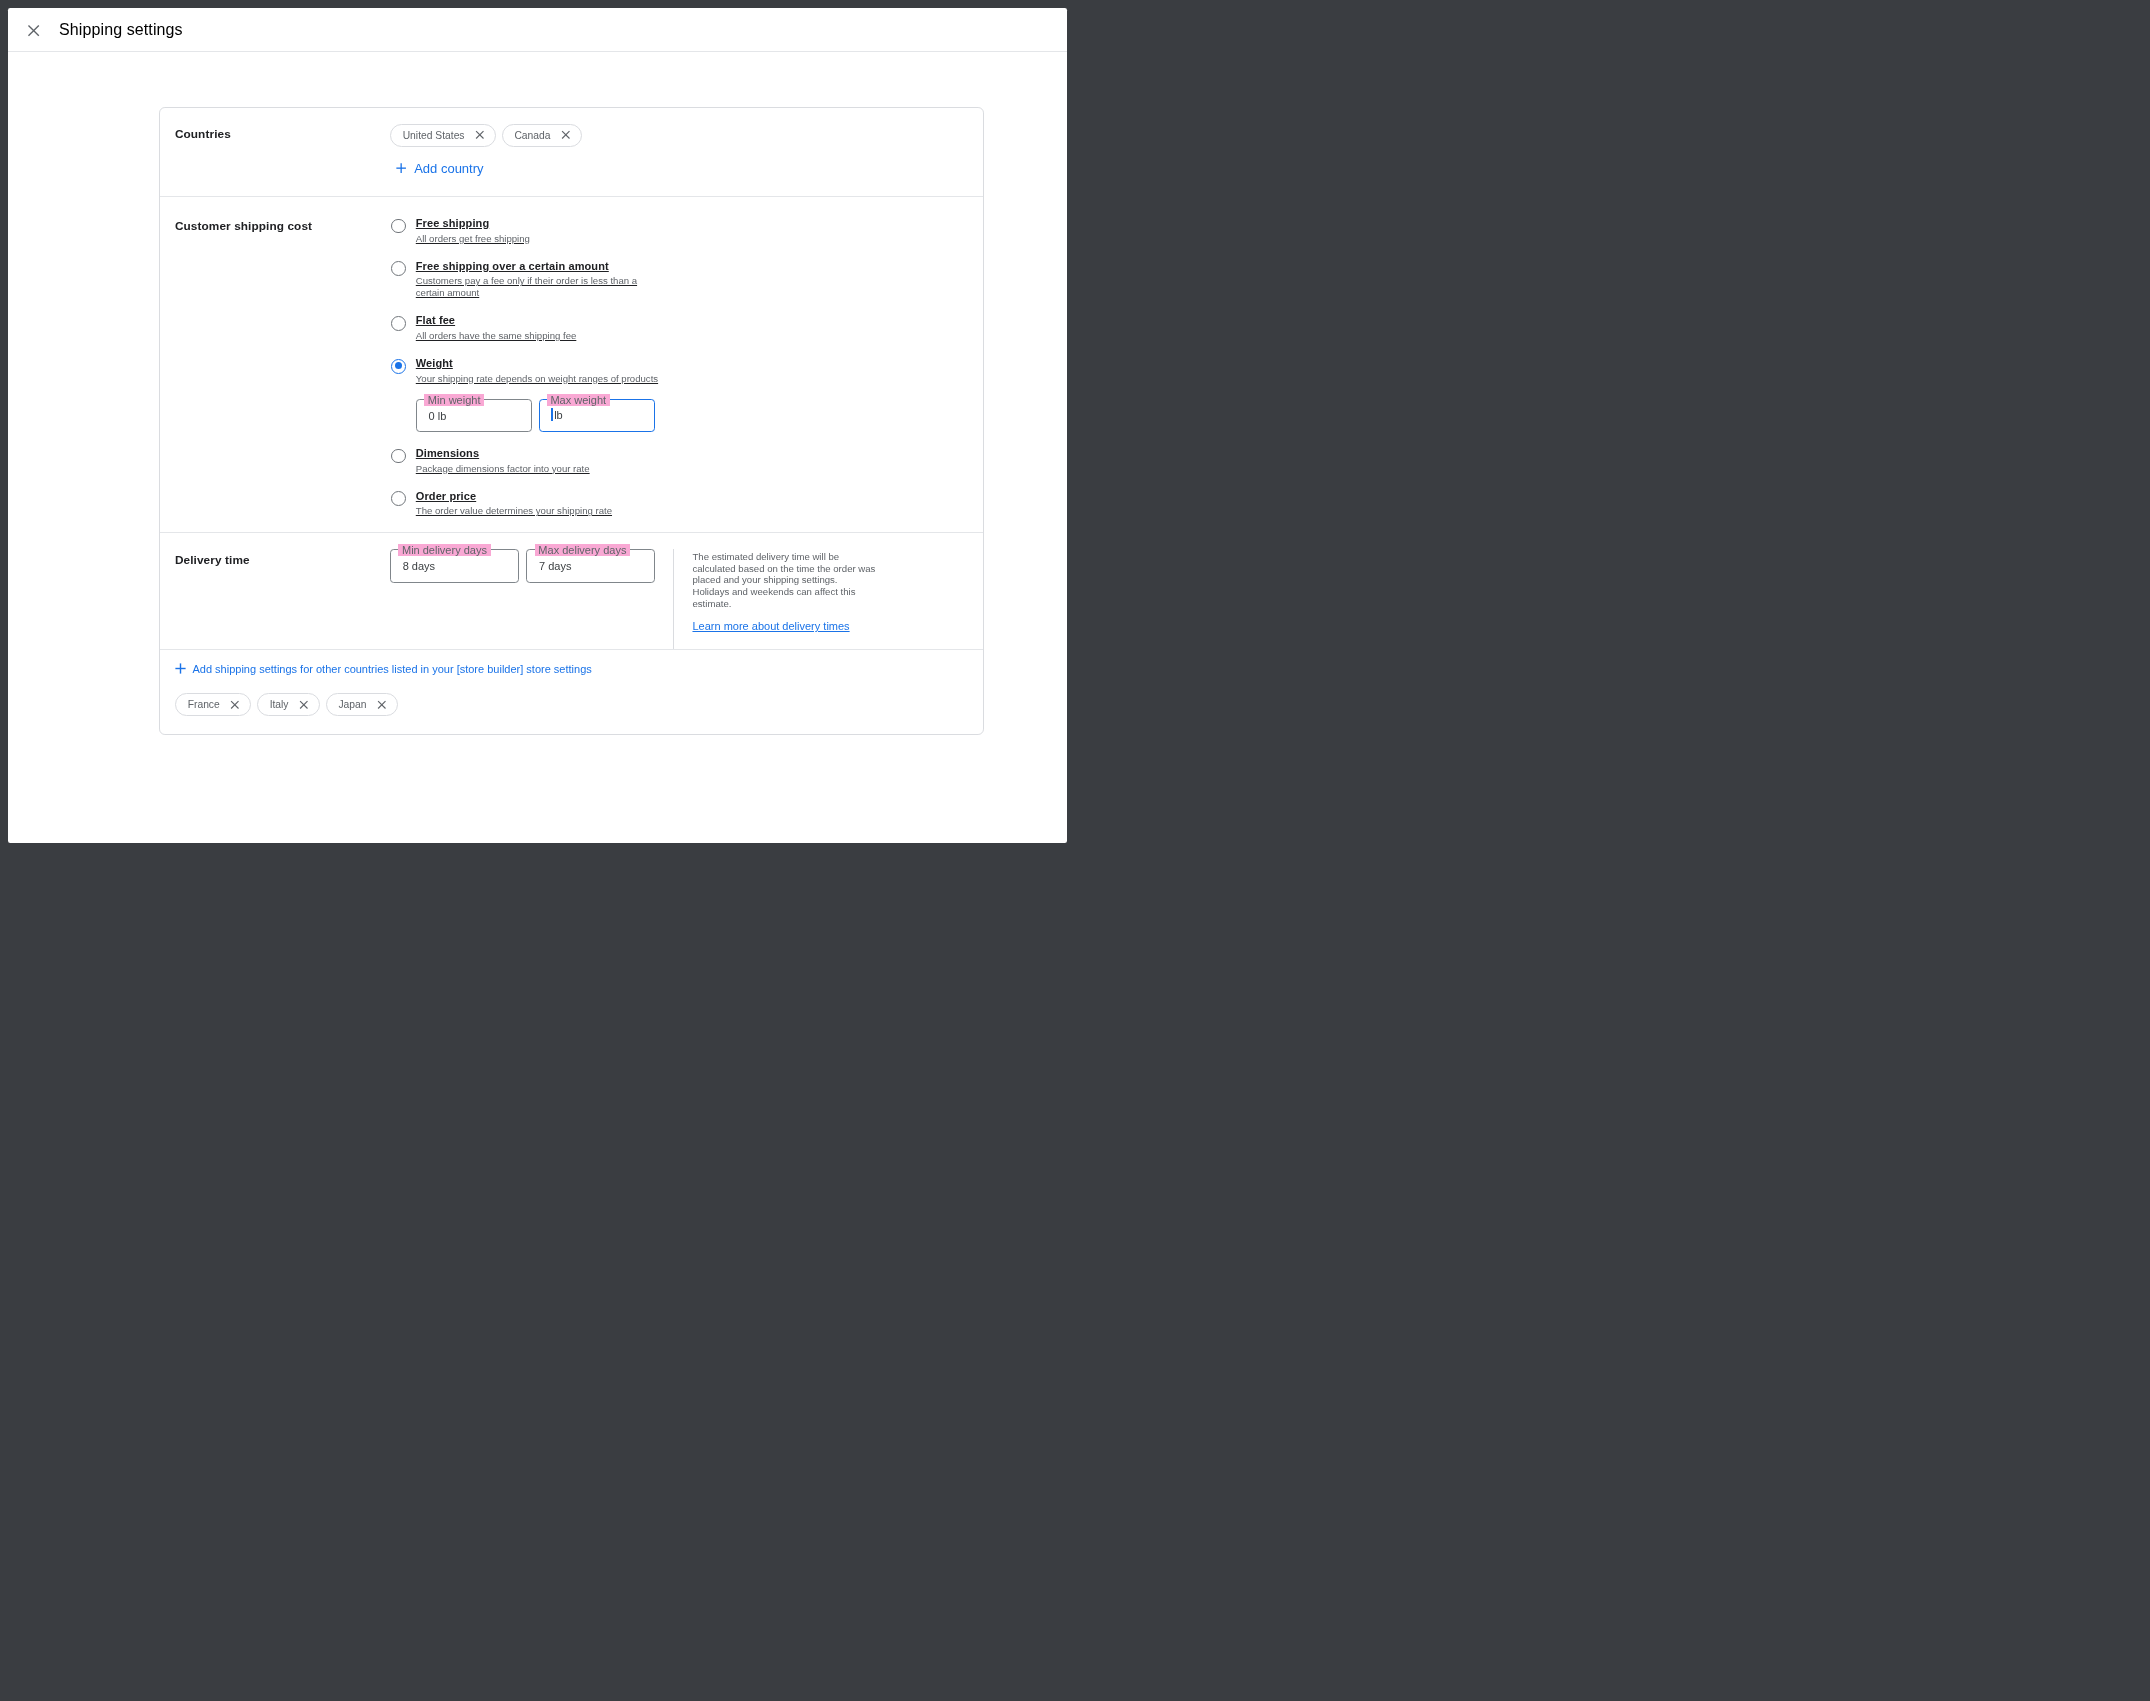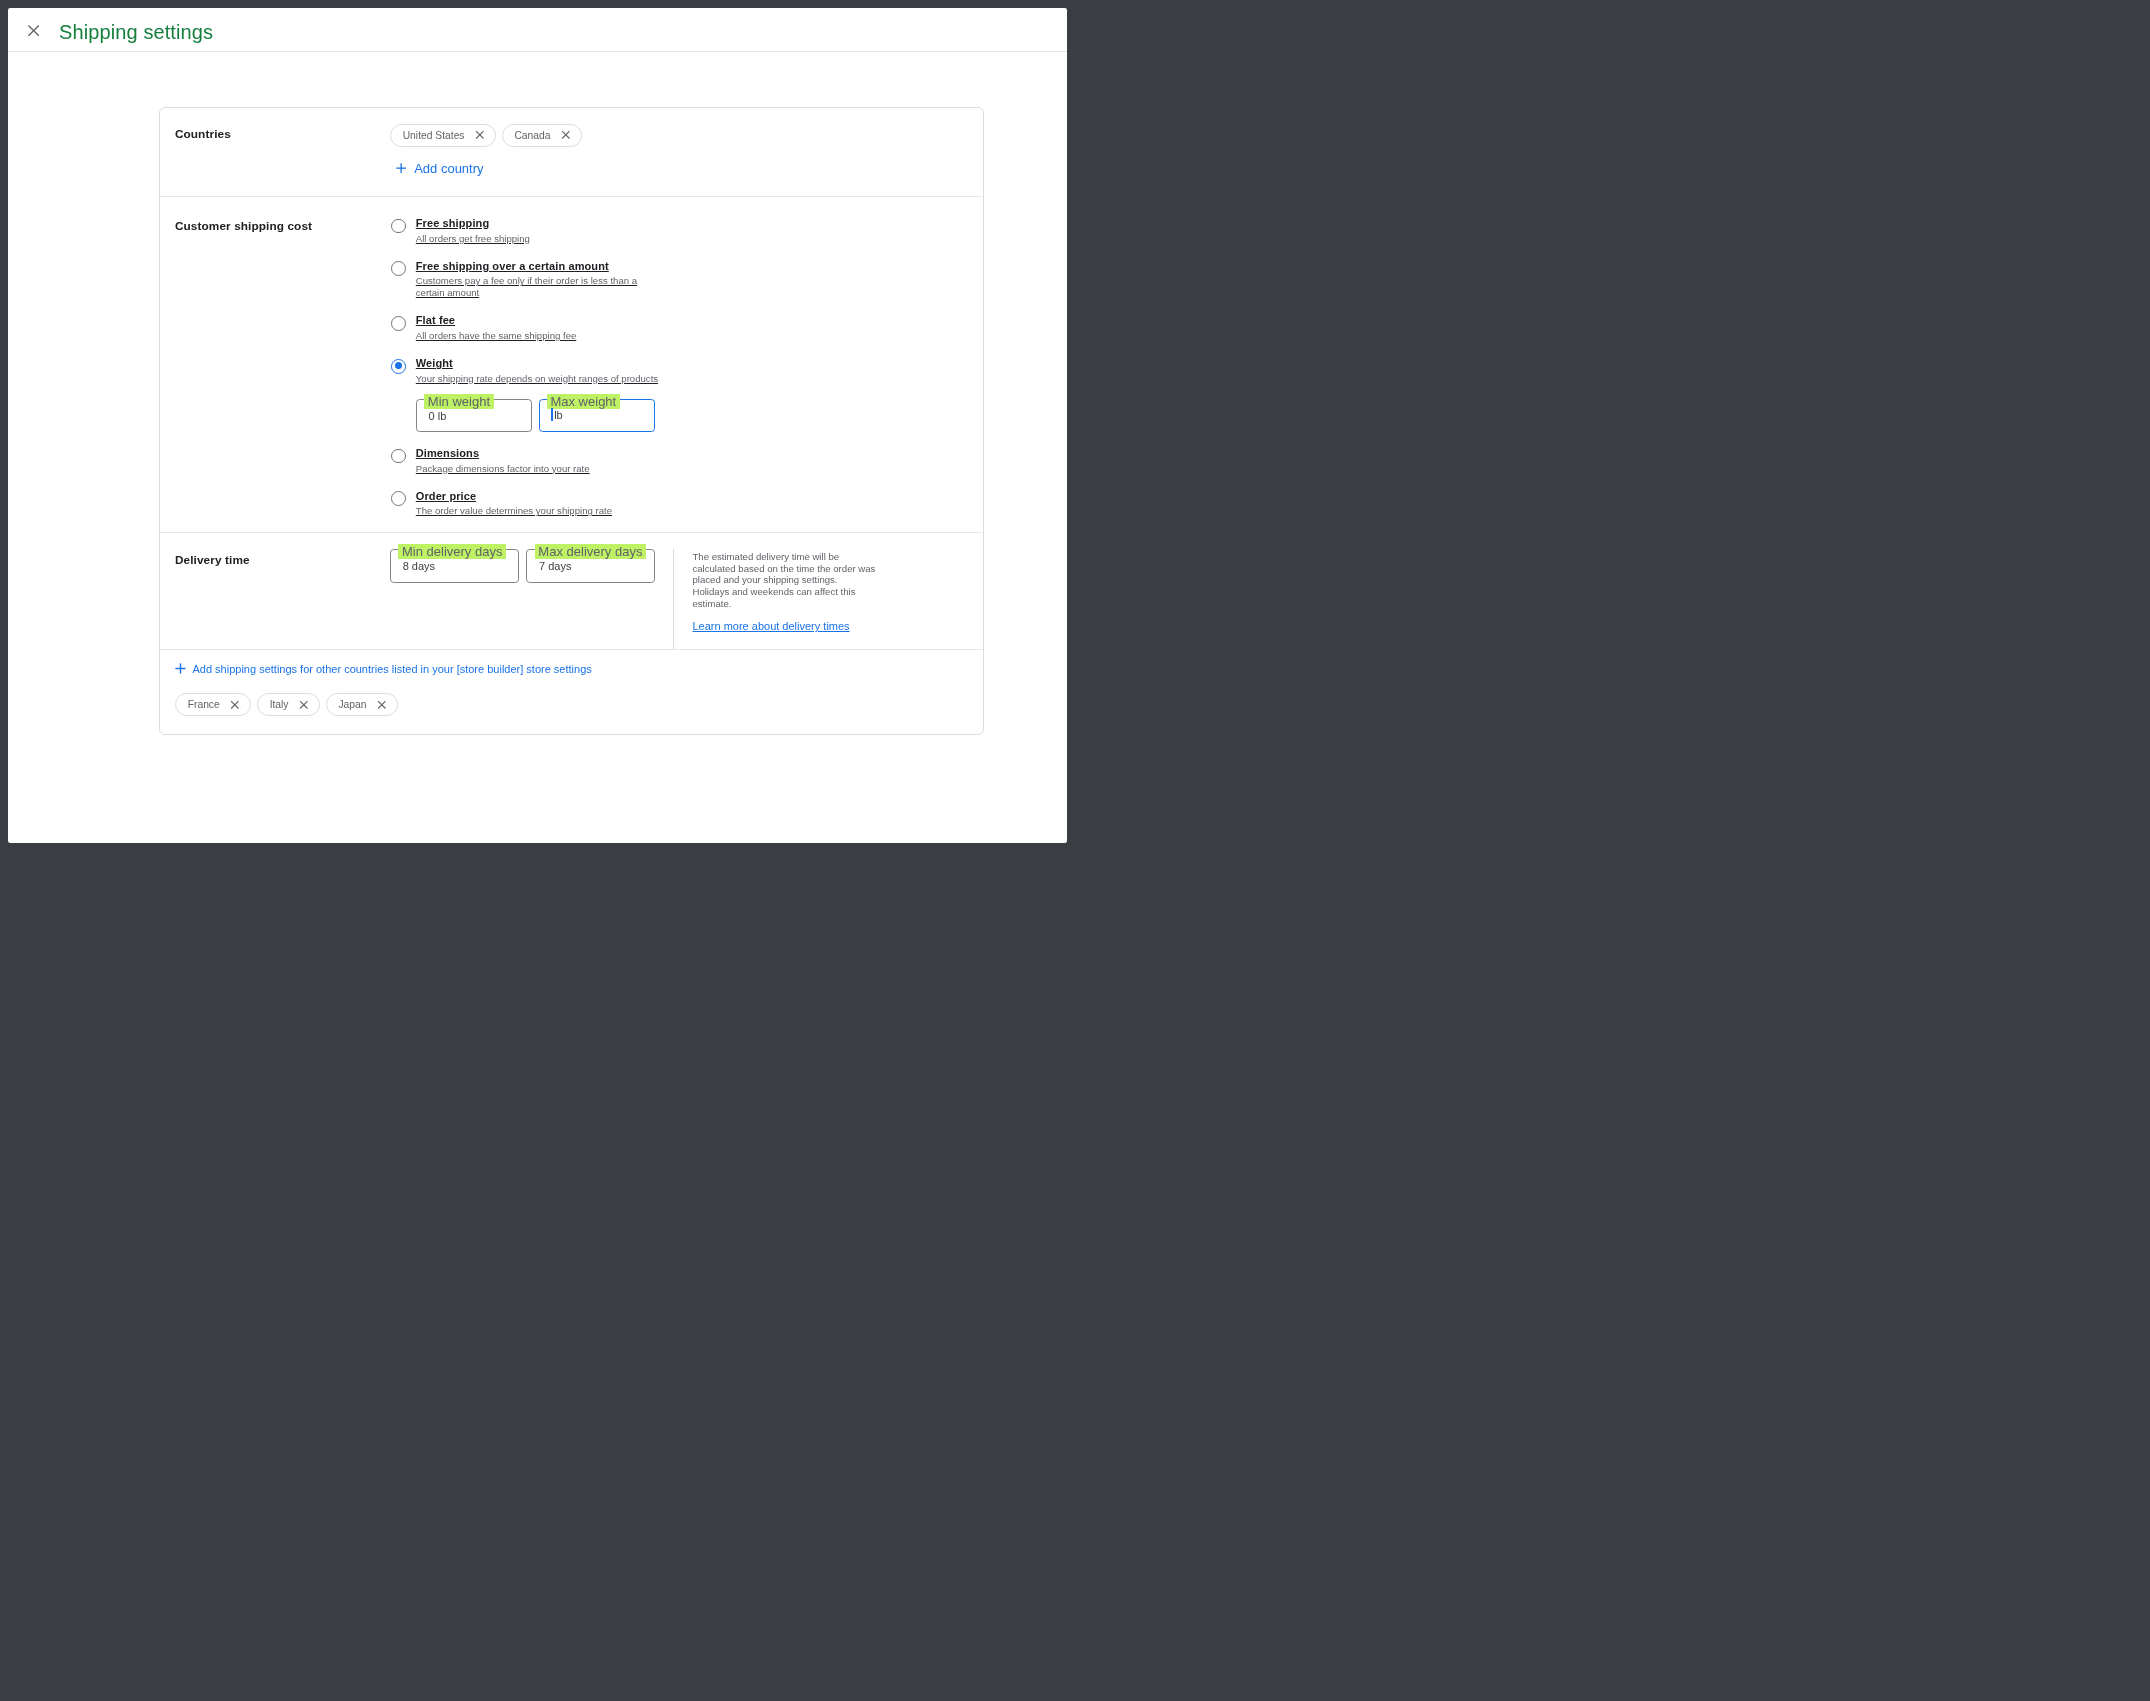--- a/index.html
+++ b/index.html
@@ -13,21 +13,21 @@
     position:absolute; left:8.1px; top:8.1px; width:1059px; height:835px;
     background:#fff; border-radius:2.2px;
   }
   
   .header{ position:relative; height:44px; border-bottom:0.7px solid #e4e6e9; }
   .close-btn{
     position:absolute; left:18.5px; top:15.5px; width:13.3px; height:13.3px; cursor:pointer;
   }
   .page-title{
     position:absolute; left:51px; top:12.6px;
-    font-size:20px; font-weight:400; color:#15803d; letter-spacing:0.1px;
+    font-size:16px; font-weight:400; color:#000000; letter-spacing:0.1px;
   }
   
   .card{
     position:absolute; left:151px; top:99px; width:825px;
     background:#fff; border:0.7px solid #dadce0; border-radius:5.9px;
   }
   .section{ display:flex; border-bottom:0.7px solid #e4e6e9; }
   .section:last-child{ border-bottom:none; }
   .label-col{ width:215px; flex:0 0 215px; }
   .section-label{ font-size:11.8px; font-weight:600; color:#202124; letter-spacing:0.1px; }
@@ -77,22 +77,22 @@
   .option-desc{ margin-top:2.2px; font-size:9.6px; line-height:11.8px; color:#5f6368; }
 
   
   .fields-row{ display:flex; gap:7.4px; }
   .weight-fields{ margin-top:14px; }
   .field{
     position:relative; width:116px; height:33px;
     border:0.7px solid #80868b; border-radius:3.7px; background:#fff;
   }
   .field .field-label{
-    position:absolute; top:-5.2px; left:7.4px; padding:0 3.7px; background:#bef264;
-    font-size:13px; color:#5f6368; white-space:nowrap;
+    position:absolute; top:-5.2px; left:7.4px; padding:0 3.7px; background:#f9a8d4;
+    font-size:11px; color:#5f6368; white-space:nowrap;
   }
   .field .field-value{
     position:absolute; left:11.8px; top:0; line-height:32px;
     font-size:11px; color:#3c4043; white-space:nowrap;
   }
   .field.focused{ border:1.5px solid #1a73e8; }
   .field.focused .field-label{ left:6.6px; top:-5.5px; }
   .field.focused .field-value{ left:11px; line-height:30px; }
   .caret{
     display:inline-block; width:1.5px; height:13.3px; background:#1a73e8;

